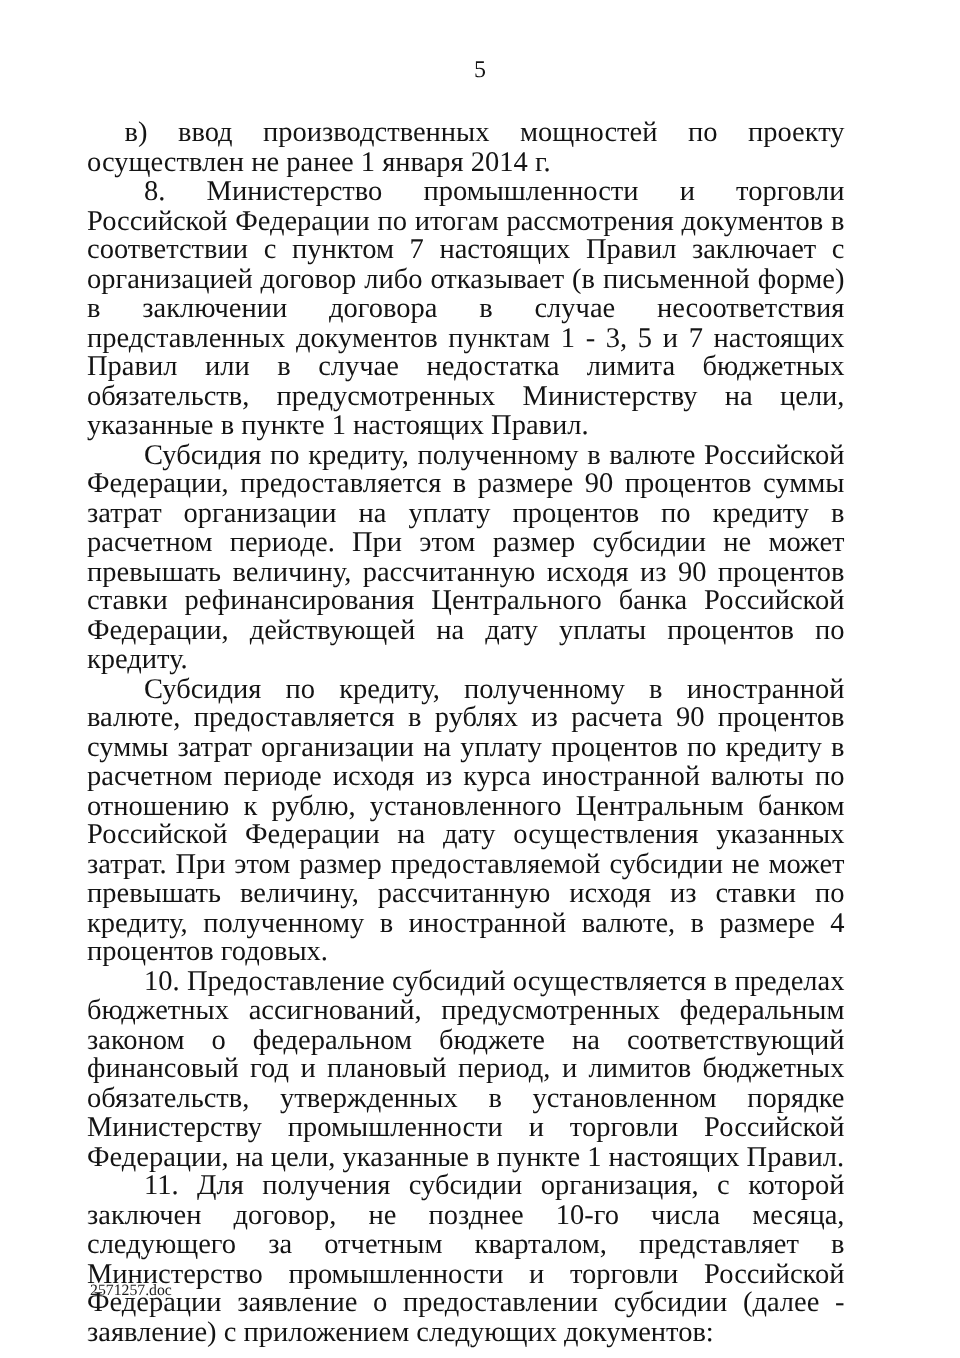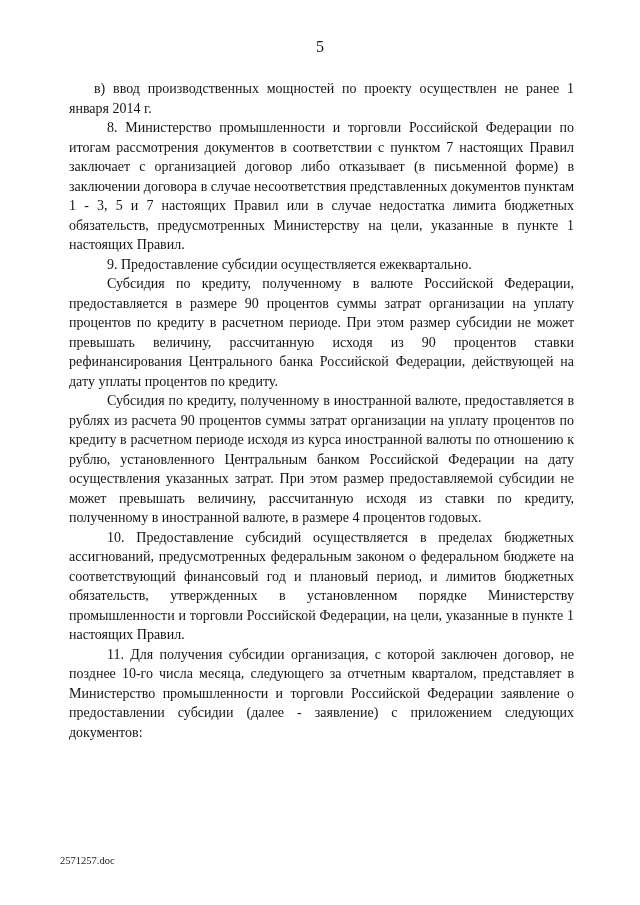--- a/index.html
+++ b/index.html
@@ -20,23 +20,23 @@
     position: absolute;
     top: 38px;
     left: 0;
     right: 0;
     text-align: center;
     font-size: 16px;
   }
   .doc-body {
     position: absolute;
     top: 79px;
-    left: 69px;
+    left: 58px;
     width: 505px;
-    font-size: 14px;
+    font-size: 19px;
     line-height: 19.5px;
     text-align: justify;
   }
   .doc-body p {
     margin: 0;
     padding: 0;
     text-indent: 38px;
   }
   .doc-body p.small-indent {
     text-indent: 25px;
@@ -52,21 +52,20 @@
 </head>
 <body>
 
 <div class="page">
 
   <div class="page-number">5</div>
 
   <div class="doc-body">
     <p class="small-indent">в) ввод производственных мощностей по проекту осуществлен не ранее 1 января 2014 г.</p>
     <p>8. Министерство промышленности и торговли Российской Федерации по итогам рассмотрения документов в соответствии с пунктом 7 настоящих Правил заключает с организацией договор либо отказывает (в письменной форме) в заключении договора в случае несоответствия представленных документов пунктам 1 - 3, 5 и 7 настоящих Правил или в случае недостатка лимита бюджетных обязательств, предусмотренных Министерству на цели, указанные в пункте 1 настоящих Правил.</p>
-    <p>9. Предоставление субсидии осуществляется ежеквартально.</p>
     <p>Субсидия по кредиту, полученному в валюте Российской Федерации, предоставляется в размере 90 процентов суммы затрат организации на уплату процентов по кредиту в расчетном периоде. При этом размер субсидии не может превышать величину, рассчитанную исходя из 90 процентов ставки рефинансирования Центрального банка Российской Федерации, действующей на дату уплаты процентов по кредиту.</p>
     <p>Субсидия по кредиту, полученному в иностранной валюте, предоставляется в рублях из расчета 90 процентов суммы затрат организации на уплату процентов по кредиту в расчетном периоде исходя из курса иностранной валюты по отношению к рублю, установленного Центральным банком Российской Федерации на дату осуществления указанных затрат. При этом размер предоставляемой субсидии не может превышать величину, рассчитанную исходя из ставки по кредиту, полученному в иностранной валюте, в размере 4 процентов годовых.</p>
     <p>10. Предоставление субсидий осуществляется в пределах бюджетных ассигнований, предусмотренных федеральным законом о федеральном бюджете на соответствующий финансовый год и плановый период, и лимитов бюджетных обязательств, утвержденных в установленном порядке Министерству промышленности и торговли Российской Федерации, на цели, указанные в пункте 1 настоящих Правил.</p>
     <p>11. Для получения субсидии организация, с которой заключен договор, не позднее 10-го числа месяца, следующего за отчетным кварталом, представляет в Министерство промышленности и торговли Российской Федерации заявление о предоставлении субсидии (далее - заявление) с приложением следующих документов:</p>
   </div>
 
   <div class="page-footer">2571257.doc</div>
 
 </div>
 

